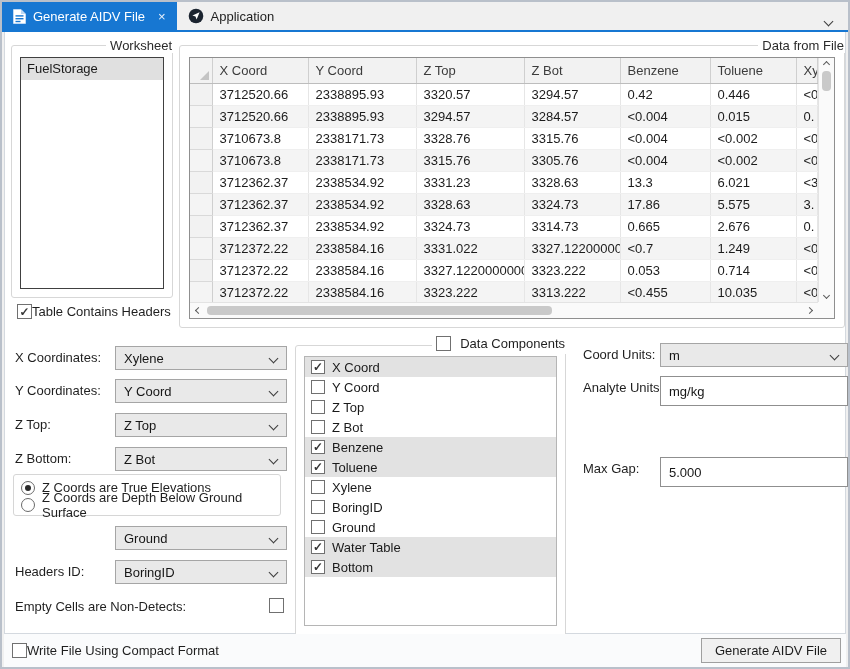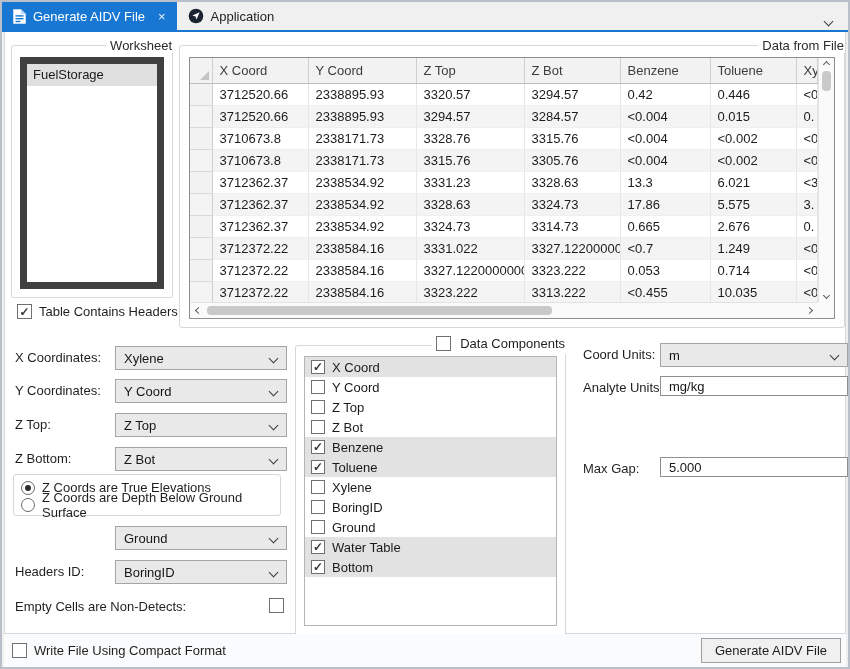--- a/index.html
+++ b/index.html
@@ -18,25 +18,25 @@
   .chev.right{ transform:rotate(-45deg); }
   .chev.small{ width:5px; height:5px; border-width:1.4px; border-color:#5a5a5a; }
 
   
   .panel{ position:absolute; left:2px; right:2px; top:30px; height:602px; background:#fff; border:1px solid #d4d9df; border-top:none; }
 
   fieldset{ position:absolute; border:1px solid #d7d7d7; border-radius:3px; background:#fff; }
   legend{ font-size:13px; color:#2b2b2b; padding:0 4px; margin-left:4px;text-align:right; }
 
   .worksheet{ left:6px; top:6px; width:162px; height:260px; }
-  .listbox{ position:absolute; left:8px; right:8px; top:4px; bottom:8px; border:7px solid #404040; background:#fff; overflow:hidden; }
+  .listbox{ position:absolute; left:8px; right:8px; top:4px; bottom:8px; border:1px solid #404040; background:#fff; overflow:hidden; }
   .li{ height:22px; line-height:22px; padding-left:6px; font-size:13px; color:#1a1a1a; }
   .li.selected{ background:#e0e0e0; }
 
-  .chk{ display:inline-flex; align-items:center; gap:7px; font-size:13px; color:#1f1f1f; }
+  .chk{ display:inline-flex; align-items:center; font-size:13px; color:#1f1f1f; }
   .cb{ width:15px; height:15px; border:1px solid #707070; background:#fff; display:inline-flex; align-items:center; justify-content:center; font-size:12px; color:#363636; flex:0 0 auto; }
   .cb.checked::before{ content:"\2713"; font-weight:bold; line-height:1; }
   .tch{ position:absolute; left:12px; top:272px; }
 
   
   .dataf{ left:174px; top:6px; width:666px; height:290px; }
   .grid-wrap{ position:absolute; left:9px; right:9px; top:4px; bottom:8px; border:1px solid #8f8f8f; background:#fff; display:grid; grid-template-columns:1fr 16px; grid-template-rows:1fr 16px; }
   .grid-scroll{ grid-column:1; grid-row:1; overflow:hidden; }
   table.dg{ border-collapse:collapse; table-layout:fixed; width:100%; }
   .dg th:nth-child(1){ width:22px; } .dg td:nth-child(1){ width:22px; }
@@ -56,21 +56,21 @@
   .vthumb{ width:9px; height:20px; background:#c9c9c9; border-radius:4px; margin-top:4px; }
   .hscroll{ grid-column:1; grid-row:2; background:#fafafa; border-top:1px solid #e3e3e3; display:flex; align-items:center; padding:0 6px; }
   .hthumb{ height:9px; width:56%; background:#c9c9c9; border-radius:4px; margin-left:6px; }
   .hscroll .right-arrow{ margin-left:auto; }
   .corner-sq{ grid-column:2; grid-row:2; background:#fafafa; }
 
   
   .flabel{ position:absolute; font-size:13px; color:#1f1f1f; height:24px; line-height:24px; }
   .combo{ position:absolute; height:24px; background:#e9e9e9; border:1px solid #a5a5a5; display:flex; align-items:center; padding-left:8px; font-size:13px; color:#161616; }
   .combo .chev{ position:absolute; right:9px; top:8px; }
-  .tinput{ position:absolute; height:20px; background:#fff; border:1px solid #8f8f8f; font-size:13px; color:#161616; display:flex; align-items:center; padding-left:8px; }
+  .tinput{ position:absolute; height:30px; background:#fff; border:1px solid #8f8f8f; font-size:13px; color:#161616; display:flex; align-items:center; padding-left:8px; }
 
   .lx{ left:10px; } .cx{ left:110px; width:172px; }
   .r1{ top:314px; } .r2{ top:347px; } .r3{ top:381px; } .r4{ top:415px; }
 
   .radiobox{ position:absolute; left:8px; top:442px; width:268px; height:42px; border:1px solid #d6d6d6; border-radius:3px; padding:4px 0 11px 7px; background:#fff; }
   .radio-row{ display:flex; align-items:center; gap:7px; font-size:13px; color:#1f1f1f; height:17px; }
   .radio{ width:14px; height:14px; border:1px solid #6a6a6a; border-radius:50%; background:#fff; position:relative; flex:0 0 auto; }
   .radio.selected::after{ content:""; position:absolute; inset:3px; background:#2b2b2b; border-radius:50%; }
 
   .r5{ top:494px; } .r6{ top:528px; }

